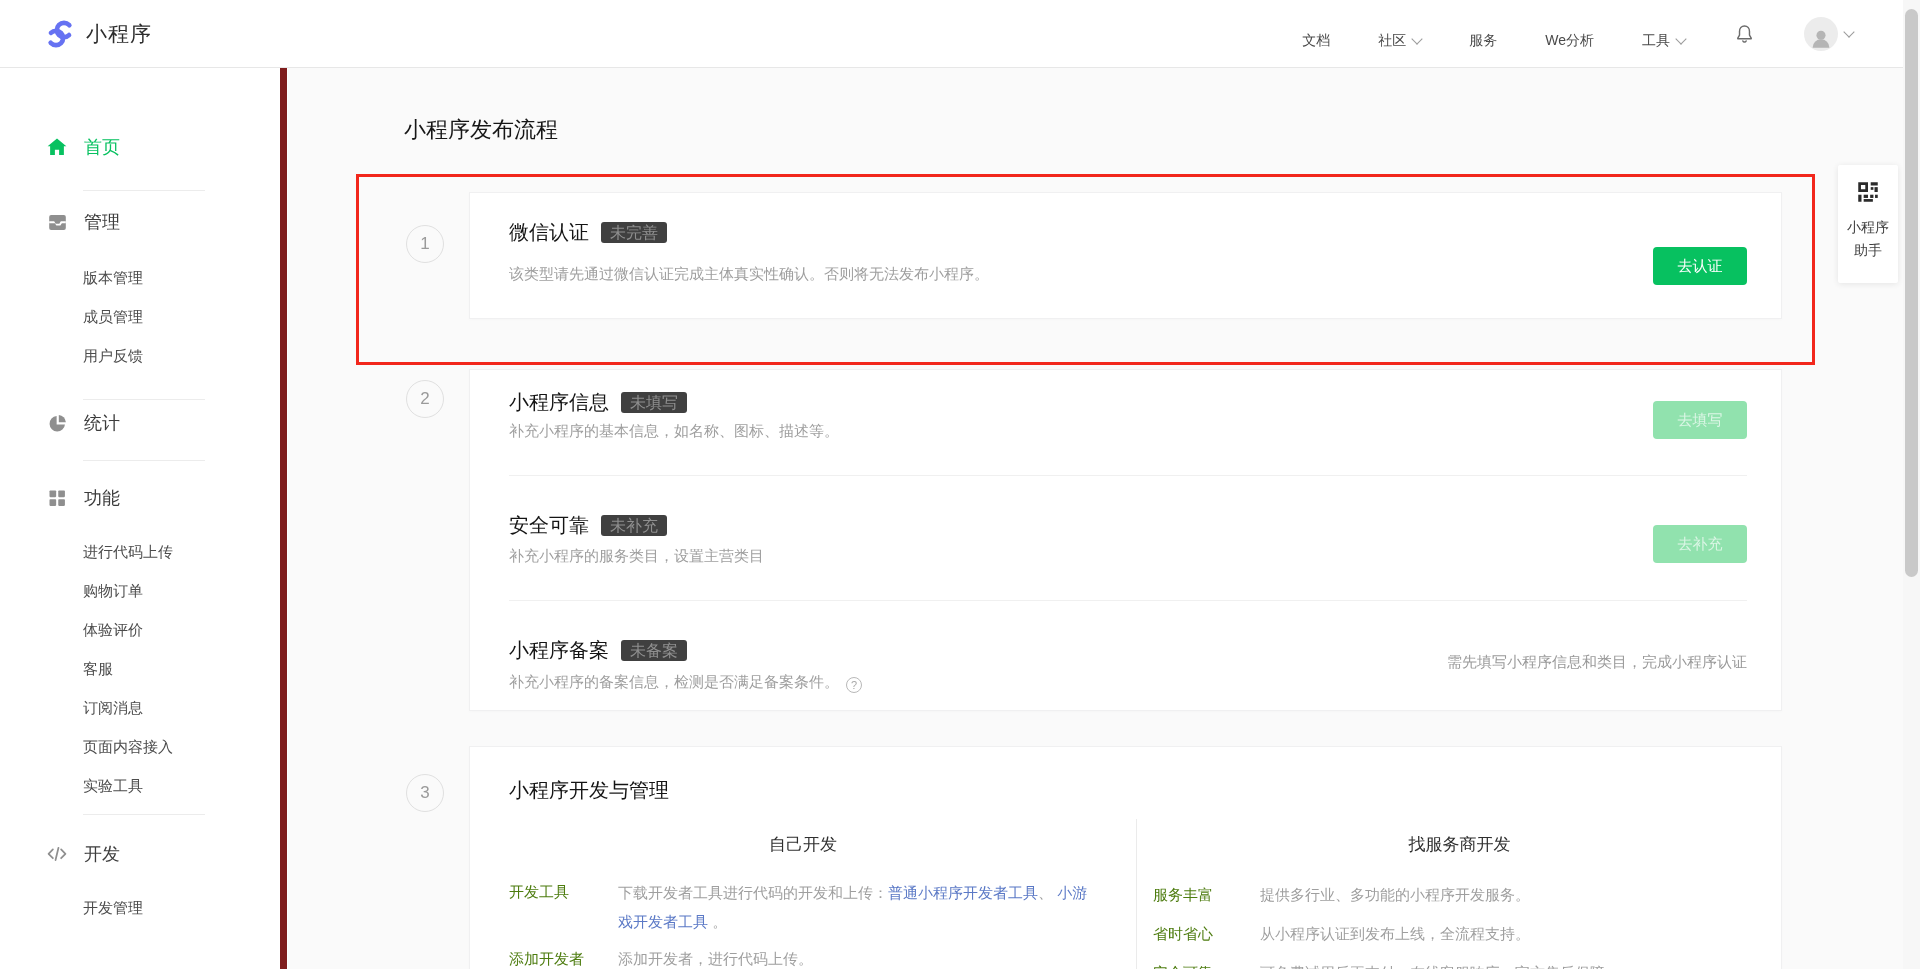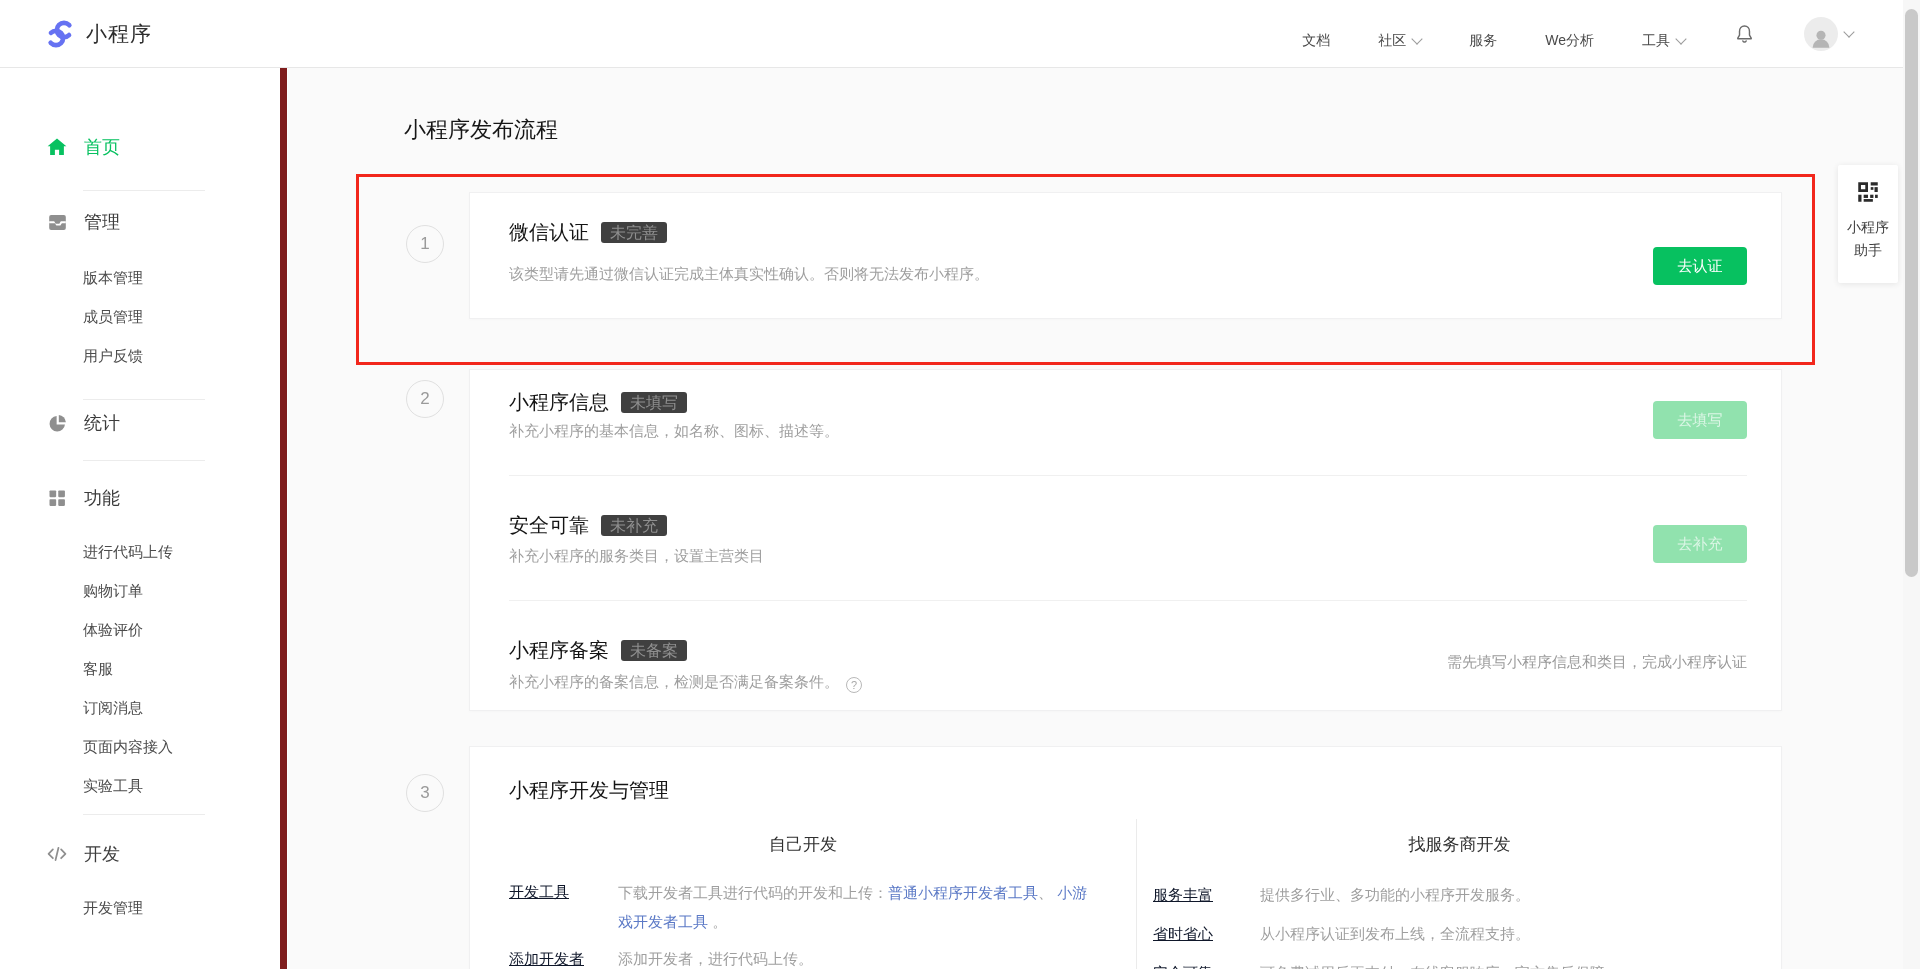--- a/index.html
+++ b/index.html
@@ -61,21 +61,21 @@
   .help-icon { display:inline-flex; width:16px; height:16px; border:1px solid #b9b9b9; border-radius:50%;
     color:#a9a9a9; font-size:11px; align-items:center; justify-content:center; margin-left:7px;
     vertical-align:-2px; cursor:pointer; }
 
   
   .card3-title { position:absolute; left:39px; top:30px; font-size:20px; color:#141414; }
   .v-divider { position:absolute; left:666px; top:72px; bottom:0; width:1px; background:#ebebeb; }
   .col-header { position:absolute; top:86px; font-size:17px; color:#2f2f2f; text-align:center; line-height:24px; }
   .colh-left { left:0; width:666px; }
   .colh-right { left:666px; width:647px; }
-  .row-label { position:absolute; font-size:15px; color:#0f172a; line-height:22px;text-decoration:underline; }
+  .row-label { position:absolute; font-size:15px; color:#4d7c0f; line-height:22px; }
   .row-desc { position:absolute; font-size:15px; color:#9f9f9f; line-height:22px; }
   .l-desc-wrap { position:absolute; left:148px; top:131px; width:482px; font-size:15px;
     color:#9f9f9f; line-height:29px; }
   .link { color:#5b79c6; cursor:pointer; text-decoration:none; }
 
   
   .helper { position:fixed; right:22px; top:165px; width:60px; height:118px; background:#fff;
     box-shadow:0 1px 6px rgba(0,0,0,0.09); border-radius:2px; z-index:40; display:flex;
     flex-direction:column; align-items:center; padding-top:14px; cursor:pointer; }
   .helper-text { font-size:14px; color:#3d3d3d; line-height:23px; margin-top:11px; text-align:center; }

